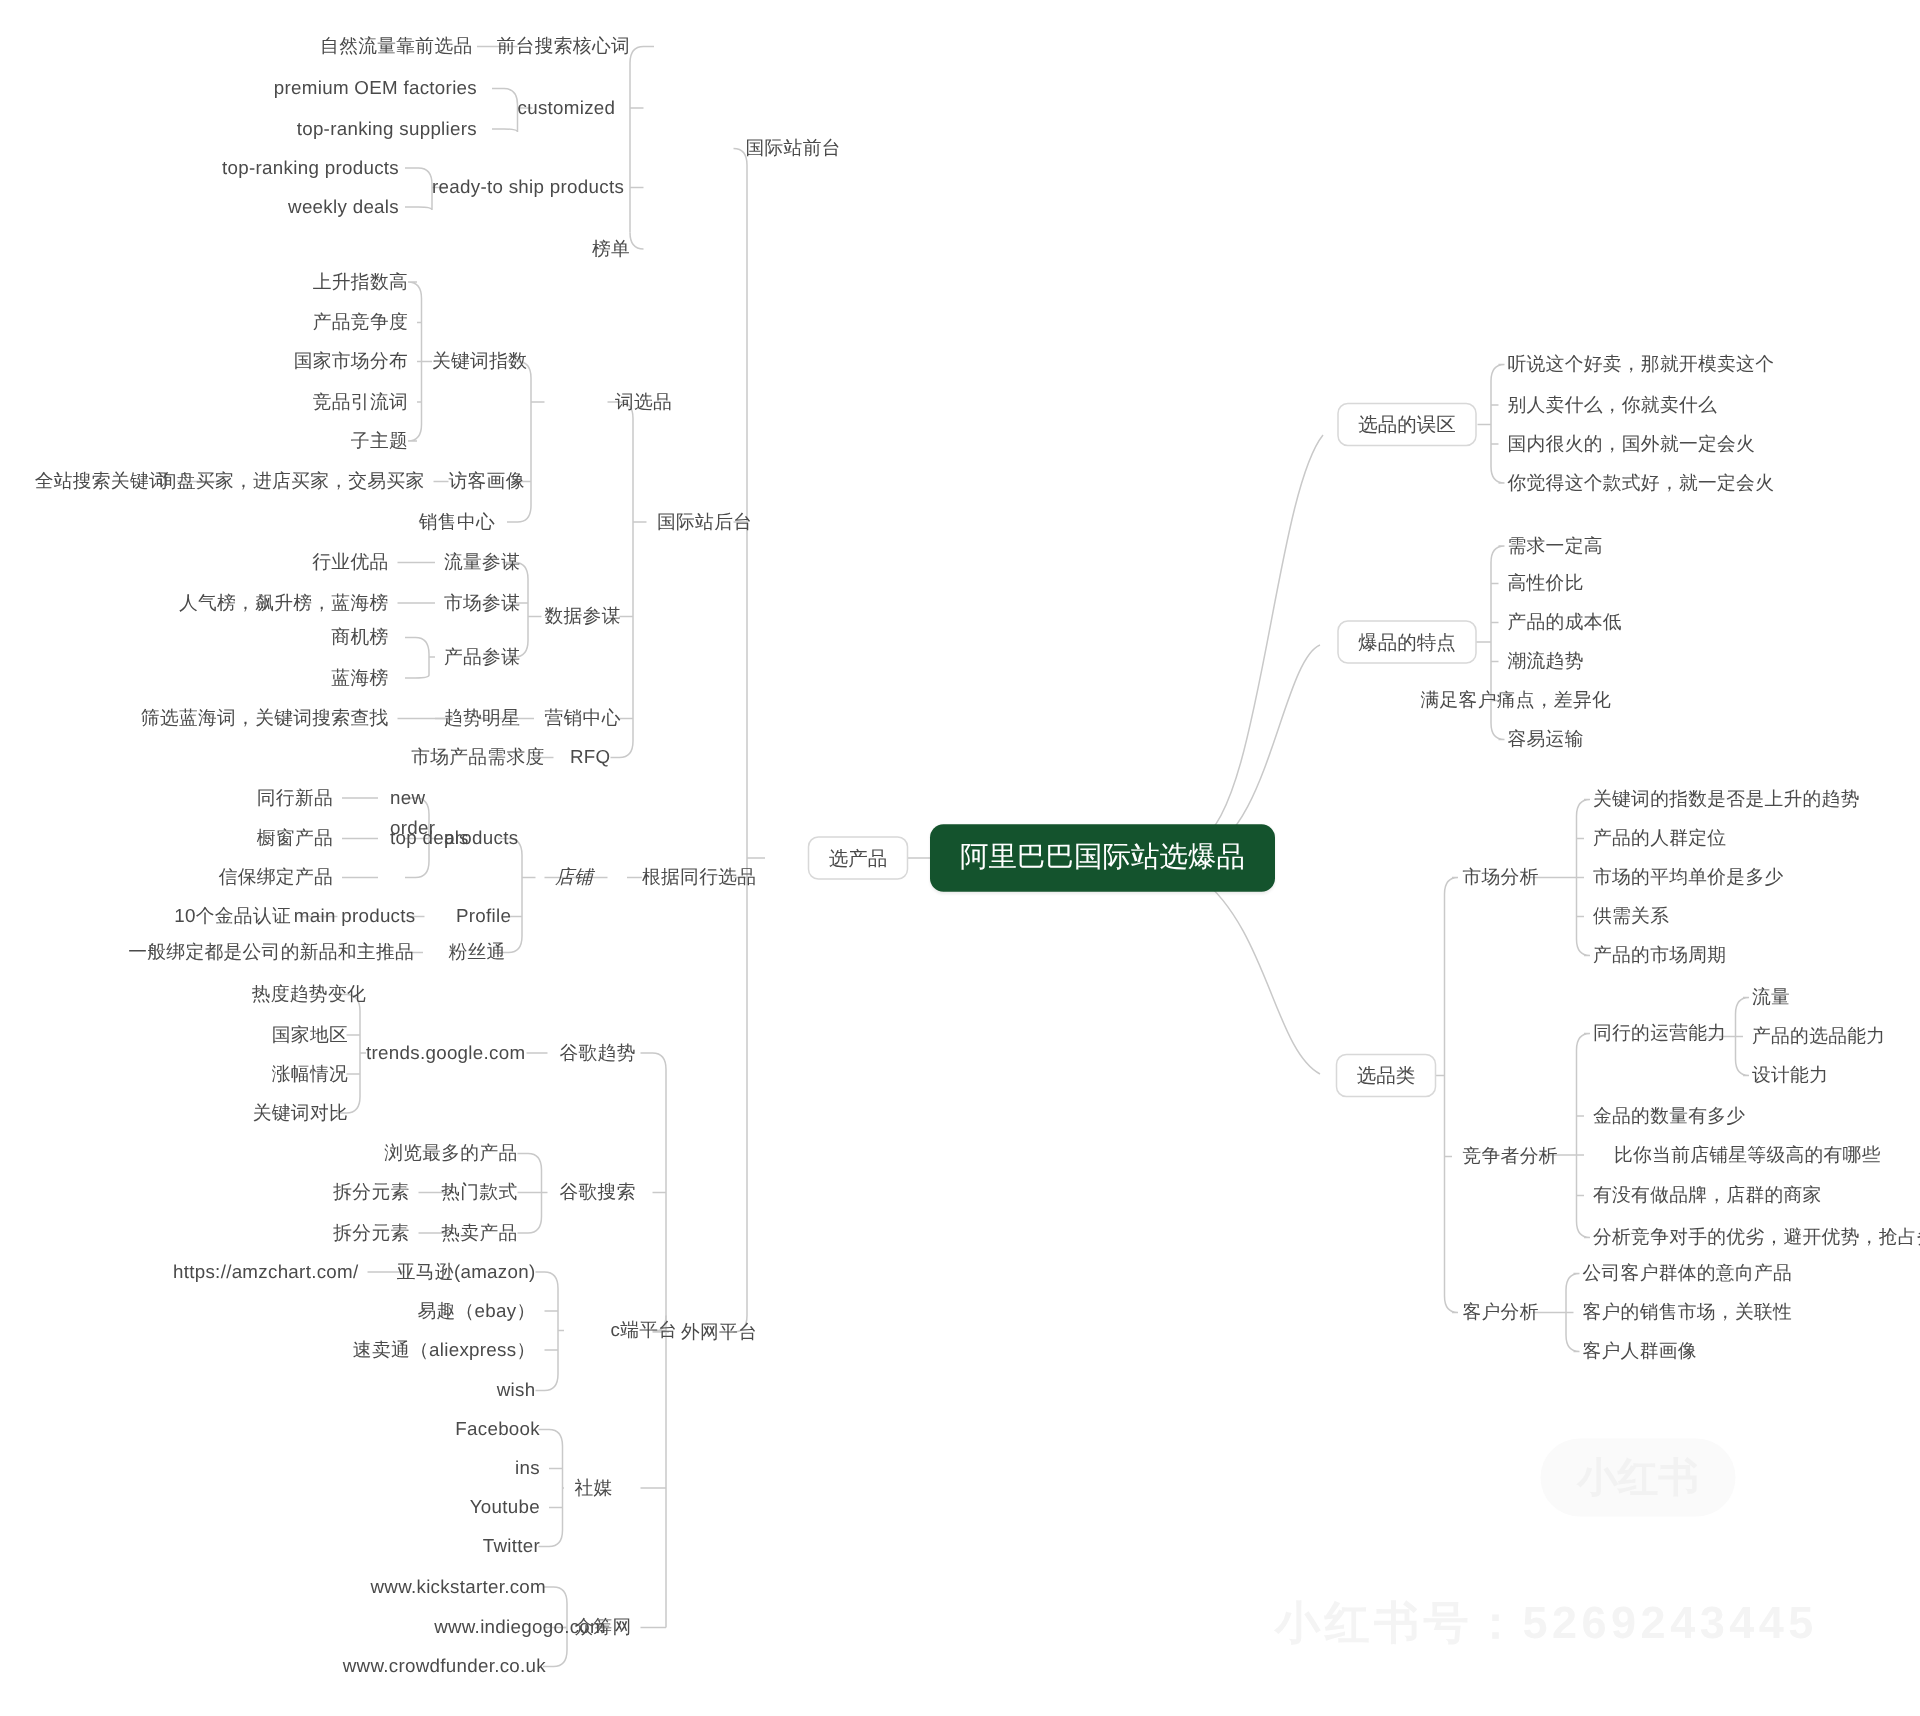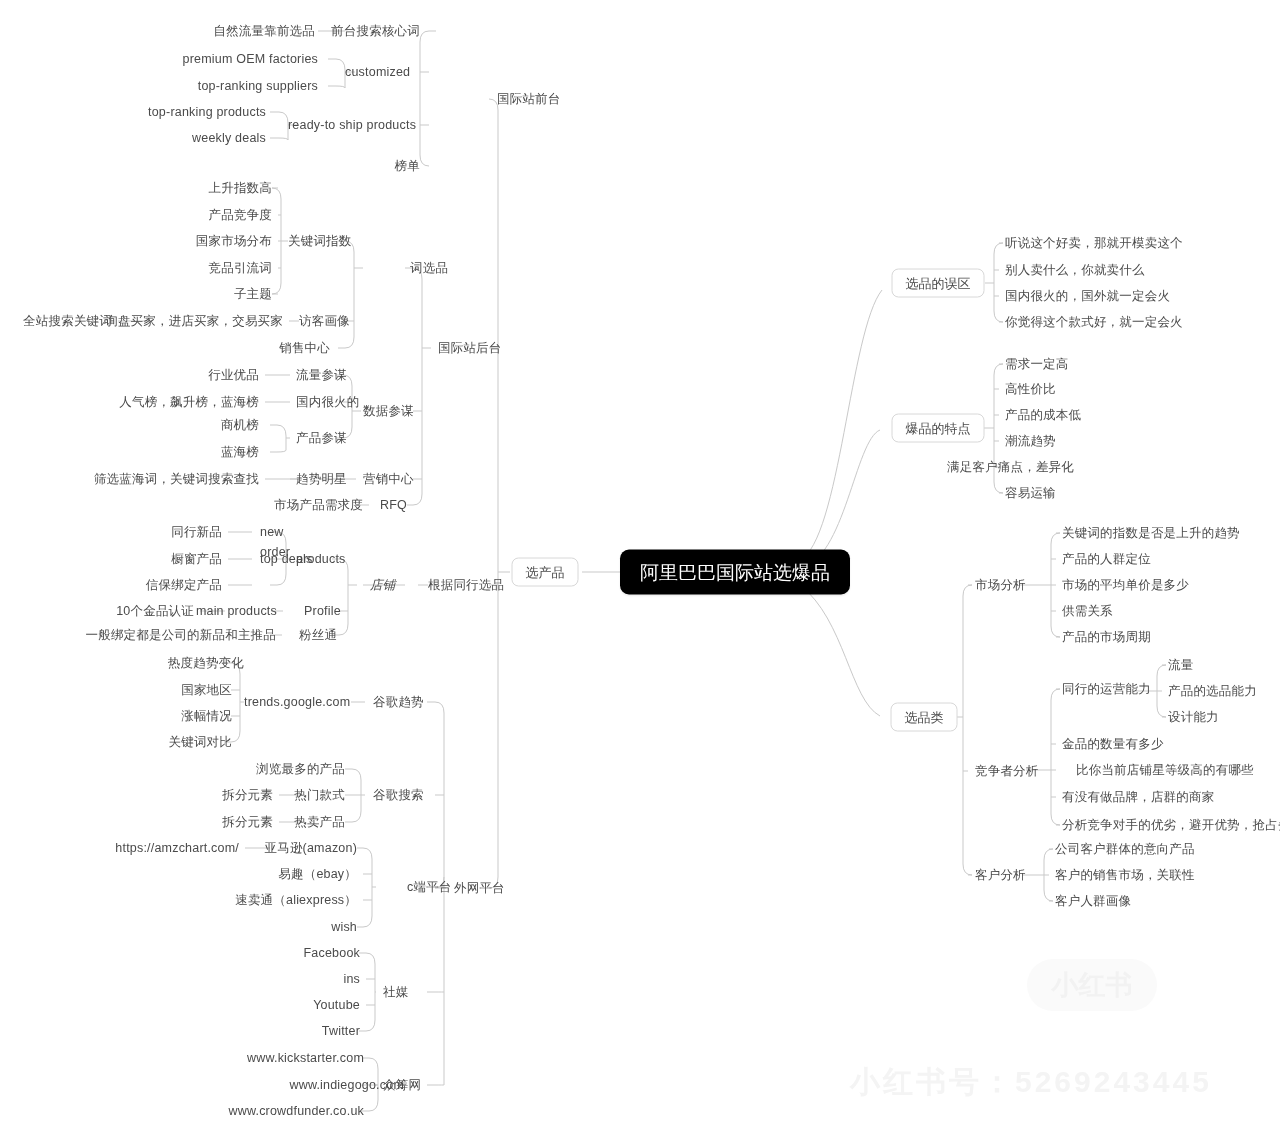--- a/index.html
+++ b/index.html
@@ -8,21 +8,21 @@
   #canvas{position:absolute;left:0;top:0;width:1280px;height:1144px;}
   svg.links{position:absolute;left:0;top:0;width:1280px;height:1144px;pointer-events:none;}
   .node{position:absolute;font-size:12.5px;color:#4a4a4a;white-space:nowrap;
         line-height:1;letter-spacing:.2px;}
   .node.r{transform:translate(-100%,-50%);}   
   .node.l{transform:translate(0,-50%);}       
   .boxnode{position:absolute;transform:translate(-50%,-50%);
            border:1px solid #d8d8d8;border-radius:7px;background:#fff;
            padding:7px 13px;font-size:13px;color:#4a4a4a;white-space:nowrap;line-height:1;}
   .rootnode{position:absolute;transform:translate(-50%,-50%);
-            background:#000000;border-radius:9px;color:#ffffff;
+            background:#14532d;border-radius:9px;color:#ffffff;
             padding:13px 20px;font-size:19px;white-space:nowrap;line-height:1;
             box-shadow:0 1px 2px rgba(0,0,0,.08);}
   .wm-badge{position:absolute;left:1092px;top:985px;width:130px;height:52px;
             border-radius:26px;background:#fafafa;transform:translate(-50%,-50%);}
   .wm-badge span{position:absolute;left:50%;top:50%;transform:translate(-50%,-50%);
             font-size:27px;color:#f2f2f2;white-space:nowrap;font-weight:bold;}
   .wm-text{position:absolute;left:850px;top:1062px;font-size:30px;color:#f4f4f4;
            white-space:nowrap;letter-spacing:3px;font-weight:bold;}
 </style>
 </head>
@@ -160,21 +160,21 @@
       <path d="M 1157 691 L 1134 691"></path>
 
       <path d="M 1044 860 L 1044 890 M 1044 860 Q 1044 849 1053 849 L 1049 849 M 1044 890 Q 1044 901 1053 901 L 1049 901"></path>
       <path d="M 1044 875 L 1049 875"></path>
       <path d="M 1044 875 L 1022 875"></path>
     </g>
   </svg>
 
   <div class="rootnode" style="left:735px;top:572px;">阿里巴巴国际站选爆品</div>
 
-  <div class="boxnode" style="left:545px;top:572px;">选产品</div>
+  <div class="boxnode" style="left:572px;top:572px;">选产品</div>
 
   <div id="nodes">
       <div class="node l" style="left: 497px; top: 99px;">国际站前台</div>
       <div class="node r" style="left: 420px; top: 31px;">前台搜索核心词</div>
       <div class="node r" style="left: 315px; top: 31px;">自然流量靠前选品</div>
       <div class="node l" style="left: 345px; top: 72px;">customized</div>
       <div class="node r" style="left: 318px; top: 59px;">premium OEM factories</div>
       <div class="node r" style="left: 318px; top: 86px;">top-ranking suppliers</div>
       <div class="node l" style="left: 288px; top: 125px;">ready-to ship products</div>
       <div class="node r" style="left: 266px; top: 112px;">top-ranking products</div>
@@ -188,21 +188,21 @@
       <div class="node r" style="left: 272px; top: 241px;">国家市场分布</div>
       <div class="node r" style="left: 272px; top: 268px;">竞品引流词</div>
       <div class="node r" style="left: 272px; top: 294px;">子主题</div>
       <div class="node l" style="left: 299px; top: 321px;">访客画像</div>
       <div class="node r" style="left: 283px; top: 321px;">询盘买家，进店买家，交易买家</div>
       <div class="node r" style="left: 112px; top: 321px;">全站搜索关键词</div>
       <div class="node r" style="left: 330px; top: 348px;">销售中心</div>
       <div class="node l" style="left: 363px; top: 411px;">数据参谋</div>
       <div class="node l" style="left: 296px; top: 375px;">流量参谋</div>
       <div class="node r" style="left: 259px; top: 375px;">行业优品</div>
-      <div class="node l" style="left: 296px; top: 402px;">国内很火的</div>
+      <div class="node l" style="left: 296px; top: 402px;">市场参谋</div>
       <div class="node r" style="left: 259px; top: 402px;">人气榜，飙升榜，蓝海榜</div>
       <div class="node l" style="left: 296px; top: 438px;">产品参谋</div>
       <div class="node r" style="left: 259px; top: 425px;">商机榜</div>
       <div class="node r" style="left: 259px; top: 452px;">蓝海榜</div>
       <div class="node l" style="left: 363px; top: 479px;">营销中心</div>
       <div class="node l" style="left: 296px; top: 479px;">趋势明星</div>
       <div class="node r" style="left: 259px; top: 479px;">筛选蓝海词，关键词搜索查找</div>
       <div class="node l" style="left: 380px; top: 505px;">RFQ</div>
       <div class="node r" style="left: 363px; top: 505px;">市场产品需求度</div>
       <div class="node l" style="left: 428px; top: 585px;">根据同行选品</div>

